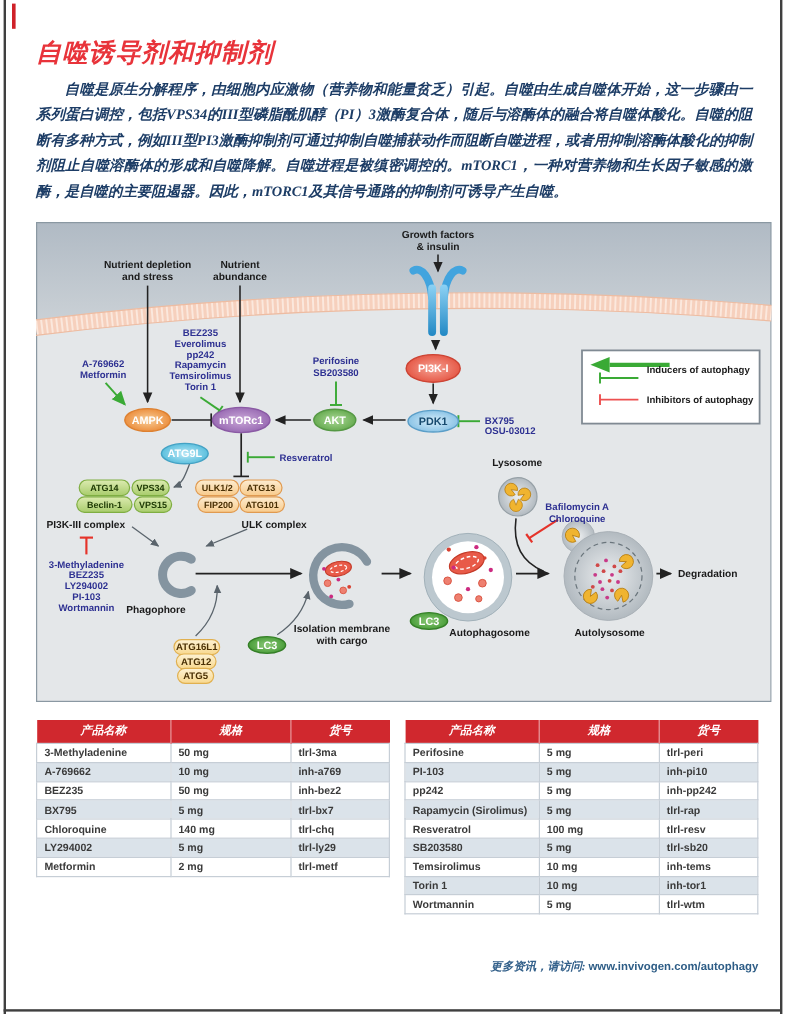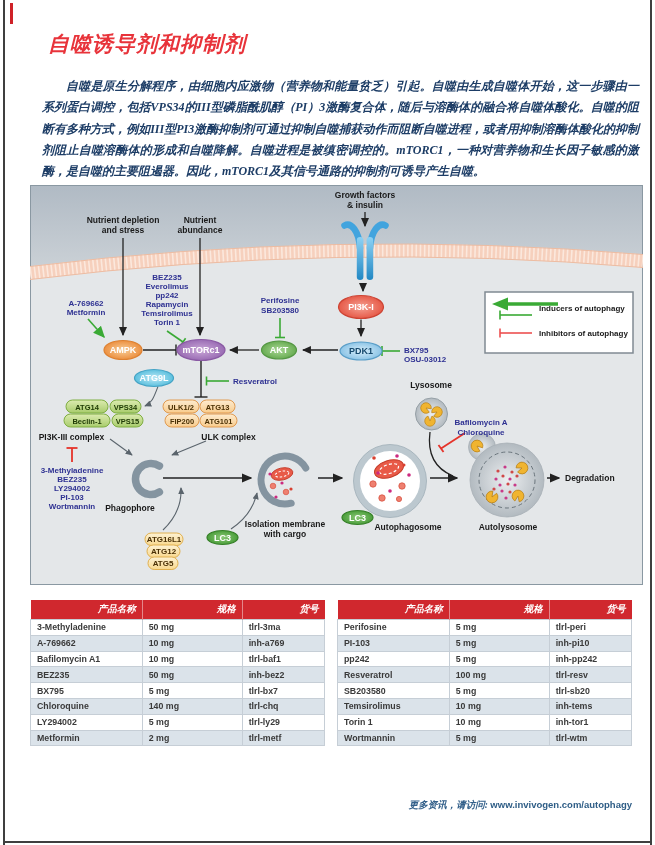--- a/index.html
+++ b/index.html
@@ -2,32 +2,32 @@
 <html><head>
 <meta charset="utf-8">
 <style>
   html,body{margin:0;padding:0;}
   body{width:655px;height:845px;position:relative;background:#ffffff;overflow:hidden;
        font-family:"Liberation Sans",sans-serif;}
   .page-border-left{position:absolute;left:3px;top:0;width:1.5px;height:845px;background:#3f3f3f;}
   .page-border-right{position:absolute;left:650px;top:0;width:1.5px;height:845px;background:#3f3f3f;}
   .page-border-bottom{position:absolute;left:3px;top:841px;width:648px;height:1.5px;background:#3f3f3f;}
   .reg-mark{position:absolute;left:10px;top:3px;width:2.5px;height:21px;background:#cf2128;}
-  .title{position:absolute;left:48px;top:30px;margin:0;font:italic bold 21px "Liberation Serif",serif;
+  .title{position:absolute;left:30px;top:30px;margin:0;font:italic bold 21px "Liberation Serif",serif;
          color:#e8333a;letter-spacing:1px;}
-  .intro{position:absolute;left:30px;top:64px;width:597px;margin:12px;
+  .intro{position:absolute;left:30px;top:64px;width:597px;margin:0;
          font:italic 12px/21.3px "Liberation Serif",serif;color:#1d3d66;
          text-align:justify;text-indent:2em;font-weight:bold;}
   .diagram{position:absolute;left:30px;top:185px;width:613px;height:400px;}
   .tbl{position:absolute;width:295px;top:600px;}
   .tbl-left{left:30px;}
   .tbl-right{left:337px;}
   table{border-collapse:collapse;width:100%;table-layout:fixed;}
   th{background:#d0282e;color:#fff;font:italic bold 9.5px "Liberation Serif",serif;
-     text-align:right;padding:3px 6px;border-right:1px solid #e4878b;height:11px;}
+     text-align:center;padding:3px 6px;border-right:1px solid #e4878b;height:11px;}
   th:last-child{border-right:none;margin-left:16px;}
   td{padding:2px 6px;border:1px solid #c6ced6;height:10.8px;
      font:bold 8.8px "Liberation Sans",sans-serif;color:#3a3a3a;
      white-space:nowrap;overflow:hidden;}
   tbody tr:nth-child(even){background:#dbe3ea;}
   tbody tr:nth-child(odd){background:#ffffff;}
   .footer{position:absolute;right:23px;top:799px;font-size:9.5px;color:#2e5d86;text-align:center;}
   .footer .cn{font:italic bold 9.5px "Liberation Serif",serif;color:#33608a;}
   .footer .url{font:bold 9.5px "Liberation Sans",sans-serif;color:#2e5d86;}
   
@@ -383,25 +383,20 @@
           <td>3-Methyladenine</td>
           <td>50 mg</td>
           <td>tlrl-3ma</td>
         </tr>
         <tr>
           <td>A-769662</td>
           <td>10 mg</td>
           <td>inh-a769</td>
         </tr>
         <tr>
-          <td>Bafilomycin A1</td>
-          <td>10 mg</td>
-          <td>tlrl-baf1</td>
-        </tr>
-        <tr>
           <td>BEZ235</td>
           <td>50 mg</td>
           <td>inh-bez2</td>
         </tr>
         <tr>
           <td>BX795</td>
           <td>5 mg</td>
           <td>tlrl-bx7</td>
         </tr>
         <tr>
@@ -447,20 +442,25 @@
           <td>PI-103</td>
           <td>5 mg</td>
           <td>inh-pi10</td>
         </tr>
         <tr>
           <td>pp242</td>
           <td>5 mg</td>
           <td>inh-pp242</td>
         </tr>
         <tr>
+          <td>Rapamycin (Sirolimus)</td>
+          <td>5 mg</td>
+          <td>tlrl-rap</td>
+        </tr>
+        <tr>
           <td>Resveratrol</td>
           <td>100 mg</td>
           <td>tlrl-resv</td>
         </tr>
         <tr>
           <td>SB203580</td>
           <td>5 mg</td>
           <td>tlrl-sb20</td>
         </tr>
         <tr>

